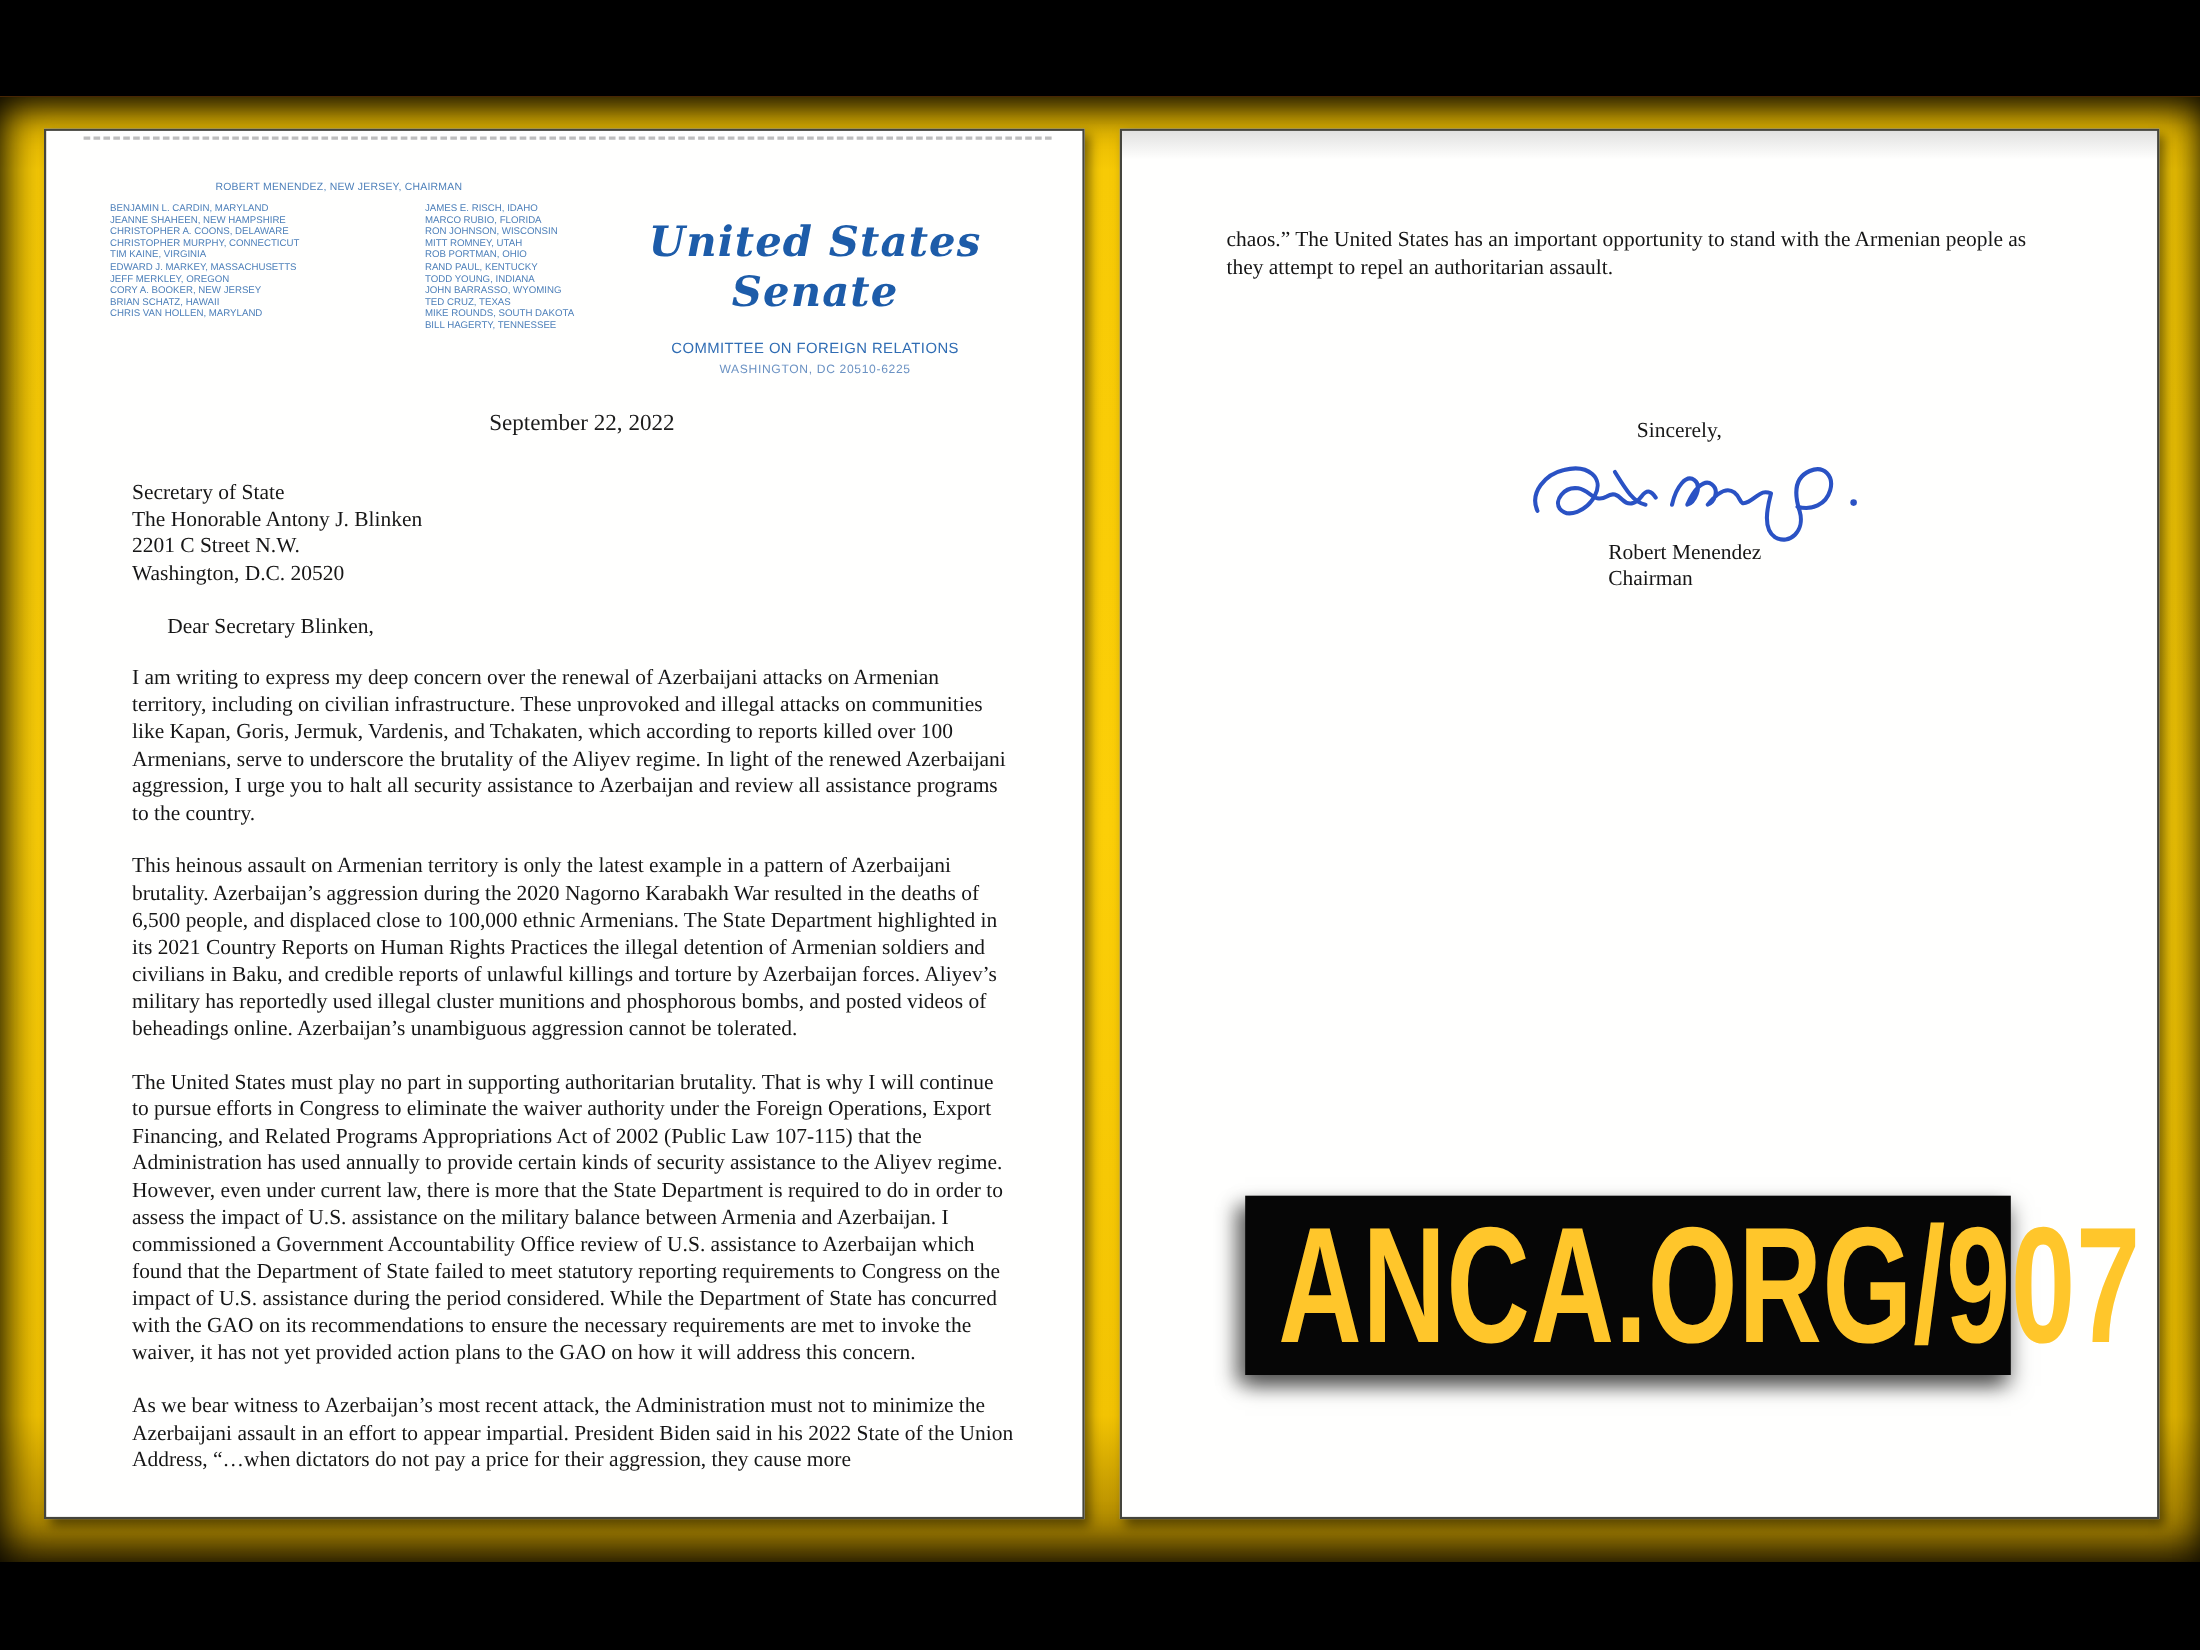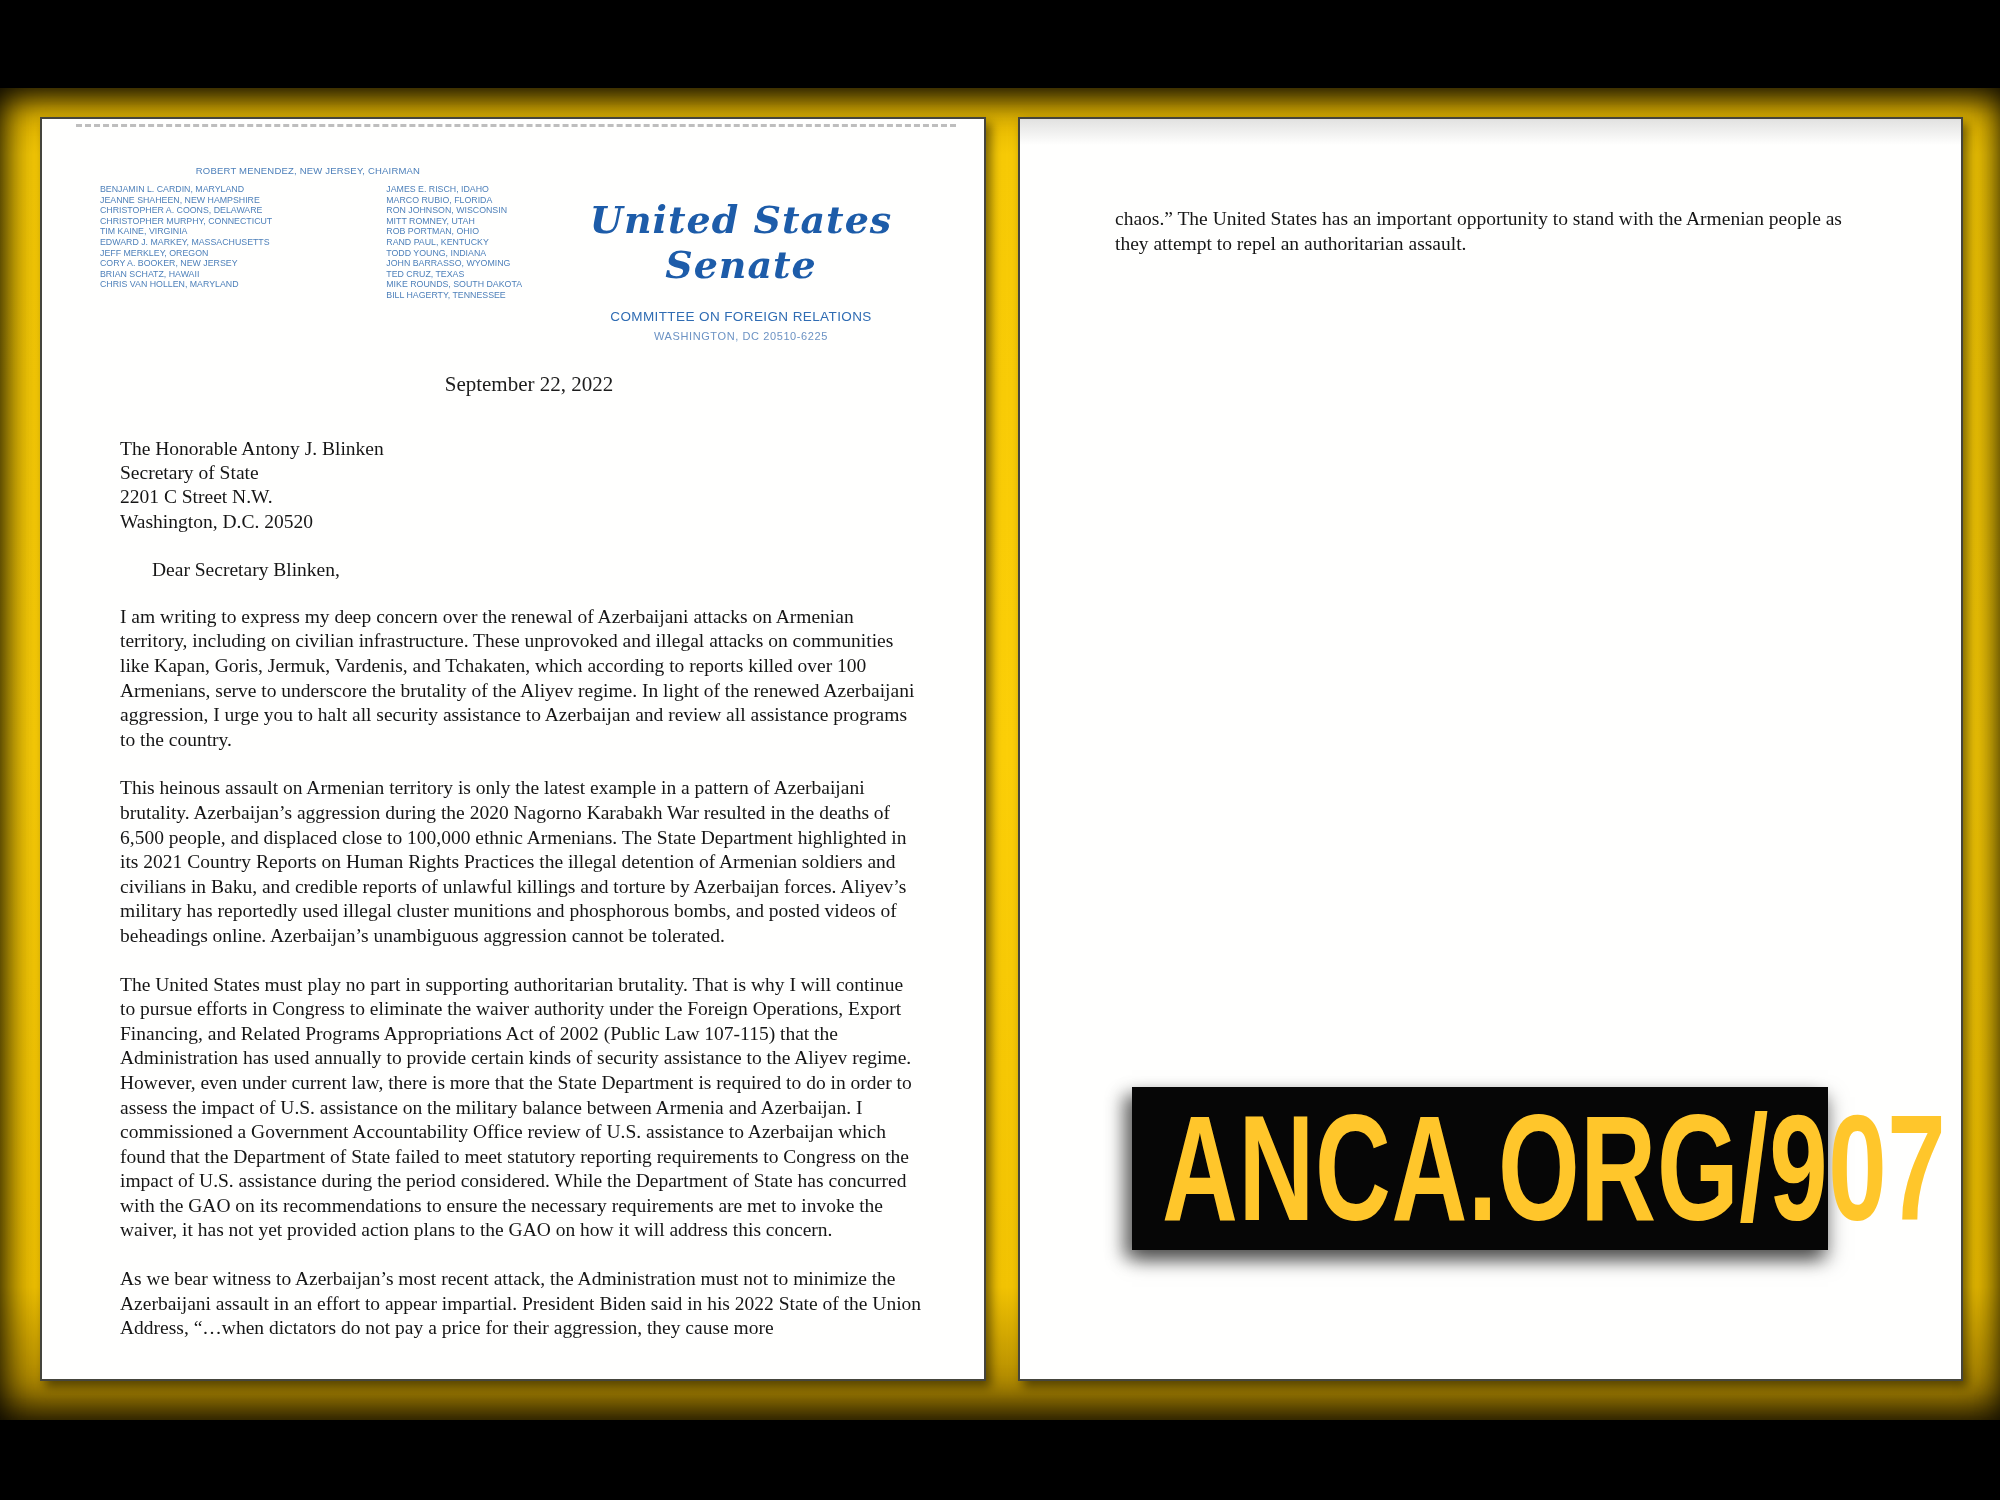--- a/index.html
+++ b/index.html
@@ -101,39 +101,52 @@
       <div class="lh-right">
         <div class="senate-title">United States Senate</div>
         <div class="committee">COMMITTEE ON FOREIGN RELATIONS</div>
         <div class="dcline">WASHINGTON, DC 20510-6225</div>
       </div>
     </div>
 
     <div class="date">September 22, 2022</div>
 
     <div class="recipient">
+        <div class="recipient-line">Secretary of State</div>
         <div class="recipient-line">The Honorable Antony J. Blinken</div>
-        <div class="recipient-line">Secretary of State</div>
         <div class="recipient-line">2201 C Street N.W.</div>
         <div class="recipient-line">Washington, D.C. 20520</div>
       </div>
 
     <div class="salutation">Dear Secretary Blinken,</div>
 
     <div class="body1">
         <p class="para">I am writing to express my deep concern over the renewal of Azerbaijani attacks on Armenian territory, including on civilian infrastructure. These unprovoked and illegal attacks on communities like Kapan, Goris, Jermuk, Vardenis, and Tchakaten, which according to reports killed over 100 Armenians, serve to underscore the brutality of the Aliyev regime. In light of the renewed Azerbaijani aggression, I urge you to halt all security assistance to Azerbaijan and review all assistance programs to the country.</p>
         <p class="para">This heinous assault on Armenian territory is only the latest example in a pattern of Azerbaijani brutality. Azerbaijan’s aggression during the 2020 Nagorno Karabakh War resulted in the deaths of 6,500 people, and displaced close to 100,000 ethnic Armenians. The State Department highlighted in its 2021 Country Reports on Human Rights Practices the illegal detention of Armenian soldiers and civilians in Baku, and credible reports of unlawful killings and torture by Azerbaijan forces. Aliyev’s military has reportedly used illegal cluster munitions and phosphorous bombs, and posted videos of beheadings online. Azerbaijan’s unambiguous aggression cannot be tolerated.</p>
         <p class="para">The United States must play no part in supporting authoritarian brutality. That is why I will continue to pursue efforts in Congress to eliminate the waiver authority under the Foreign Operations, Export Financing, and Related Programs Appropriations Act of 2002 (Public Law 107-115) that the Administration has used annually to provide certain kinds of security assistance to the Aliyev regime. However, even under current law, there is more that the State Department is required to do in order to assess the impact of U.S. assistance on the military balance between Armenia and Azerbaijan. I commissioned a Government Accountability Office review of U.S. assistance to Azerbaijan which found that the Department of State failed to meet statutory reporting requirements to Congress on the impact of U.S. assistance during the period considered. While the Department of State has concurred with the GAO on its recommendations to ensure the necessary requirements are met to invoke the waiver, it has not yet provided action plans to the GAO on how it will address this concern.</p>
         <p class="para">As we bear witness to Azerbaijan’s most recent attack, the Administration must not to minimize the Azerbaijani assault in an effort to appear impartial. President Biden said in his 2022 State of the Union Address, “…when dictators do not pay a price for their aggression, they cause more</p>
       </div>
   </div>
 
   <div class="page page2">
     <div class="p2-para">chaos.” The United States has an important opportunity to stand with the Armenian people as they attempt to repel an authoritarian assault.</div>
 
+    <div class="sig-block">
+      <div class="closing">Sincerely,</div>
+      <svg class="signature-svg" viewBox="0 0 340 110" xmlns="http://www.w3.org/2000/svg">
+        <g fill="none" stroke="#2a52c4" stroke-width="4" stroke-linecap="round" stroke-linejoin="round">
+          <path d="M10,64 C2,46 18,28 36,24 C60,18 76,32 66,50 C58,64 40,72 32,62 C26,54 36,40 50,42 C62,44 66,57 78,50 C84,46 88,48 93,53 C99,59 106,58 112,50 C118,42 122,45 126,51"></path>
+          <path d="M86,26 C96,42 104,56 116,58"></path>
+          <path d="M142,58 C146,40 156,28 164,34 C172,40 164,56 157,58 C163,44 173,32 181,38 C189,44 183,56 177,58 C185,48 195,40 203,46 C211,52 207,60 217,55 C227,50 229,43 239,47 C235,62 231,82 243,90 C257,98 273,84 267,64 C261,45 263,31 277,25 C291,19 301,30 297,44 C293,58 279,64 265,60"></path>
+          <circle cx="320" cy="56" r="3.2" fill="#2a52c4" stroke="none"></circle>
+        </g>
+      </svg>
+      <div class="signer-name">Robert Menendez</div>
+      <div class="signer-title">Chairman</div>
+    </div>
   </div>
 
   <div class="banner">
     <div class="banner-text">ANCA.ORG/907</div>
   </div>
 
   <div class="letterbox bottom"></div>
 </div>
 
 </body></html>

